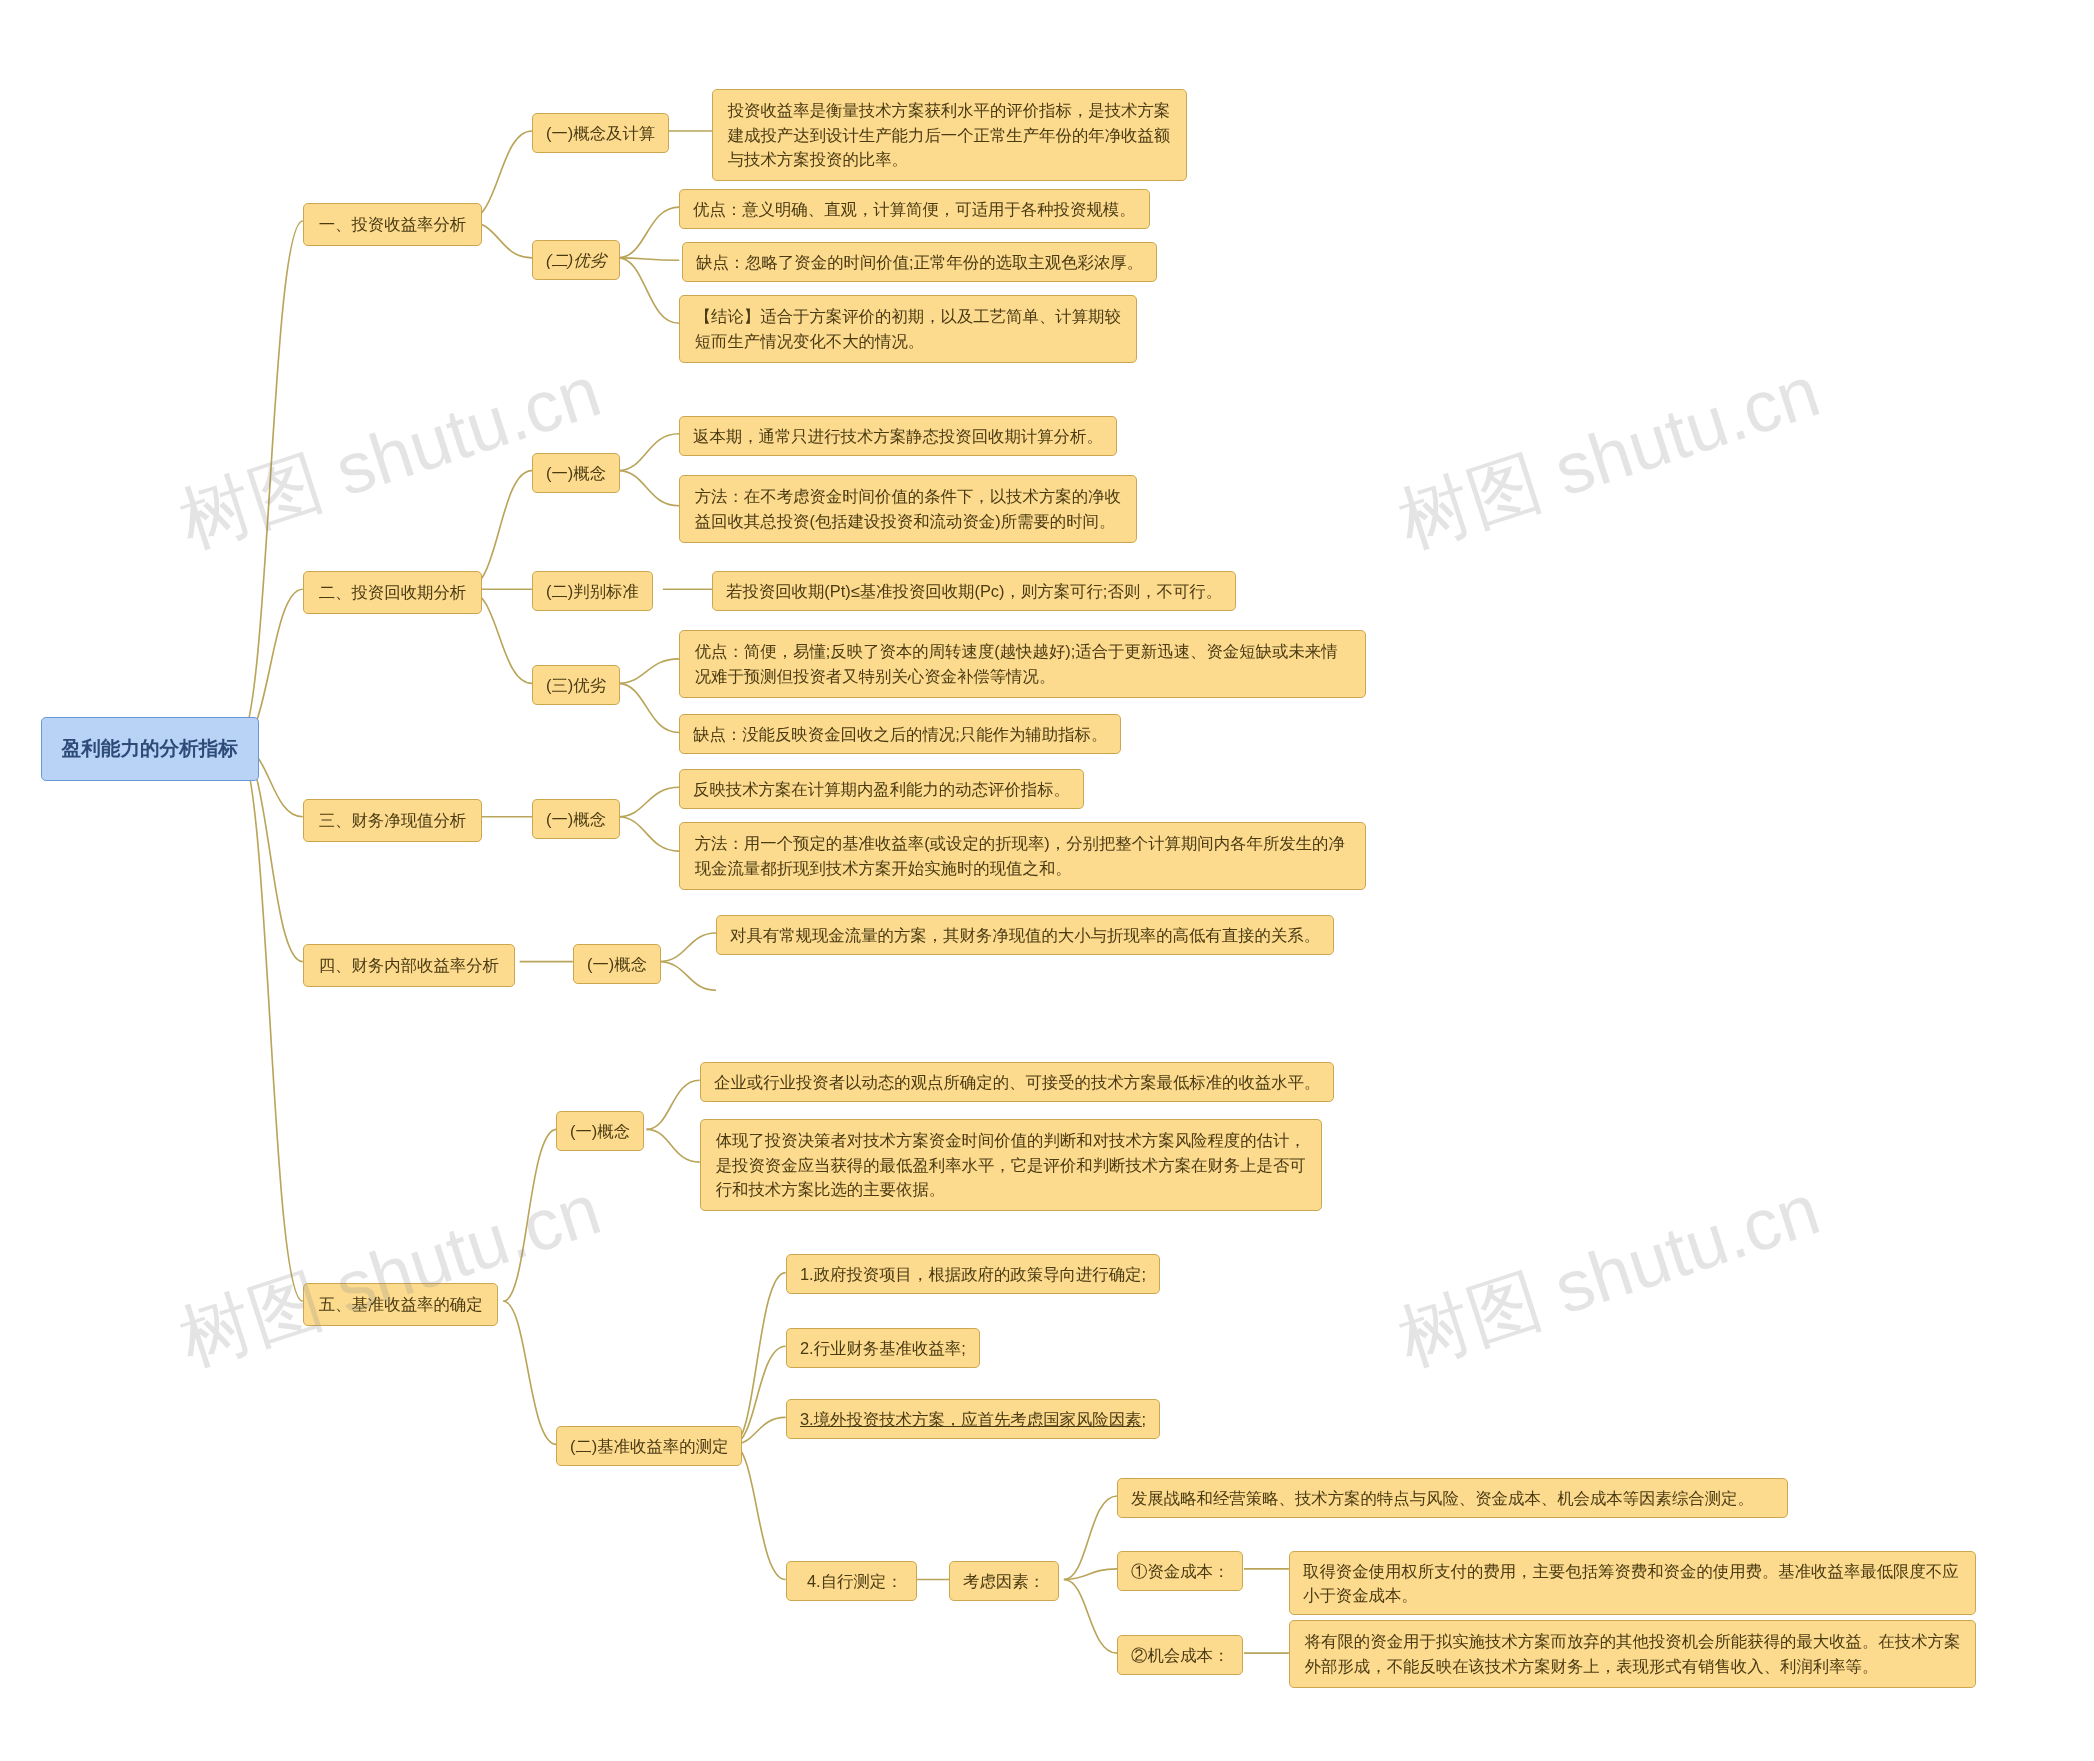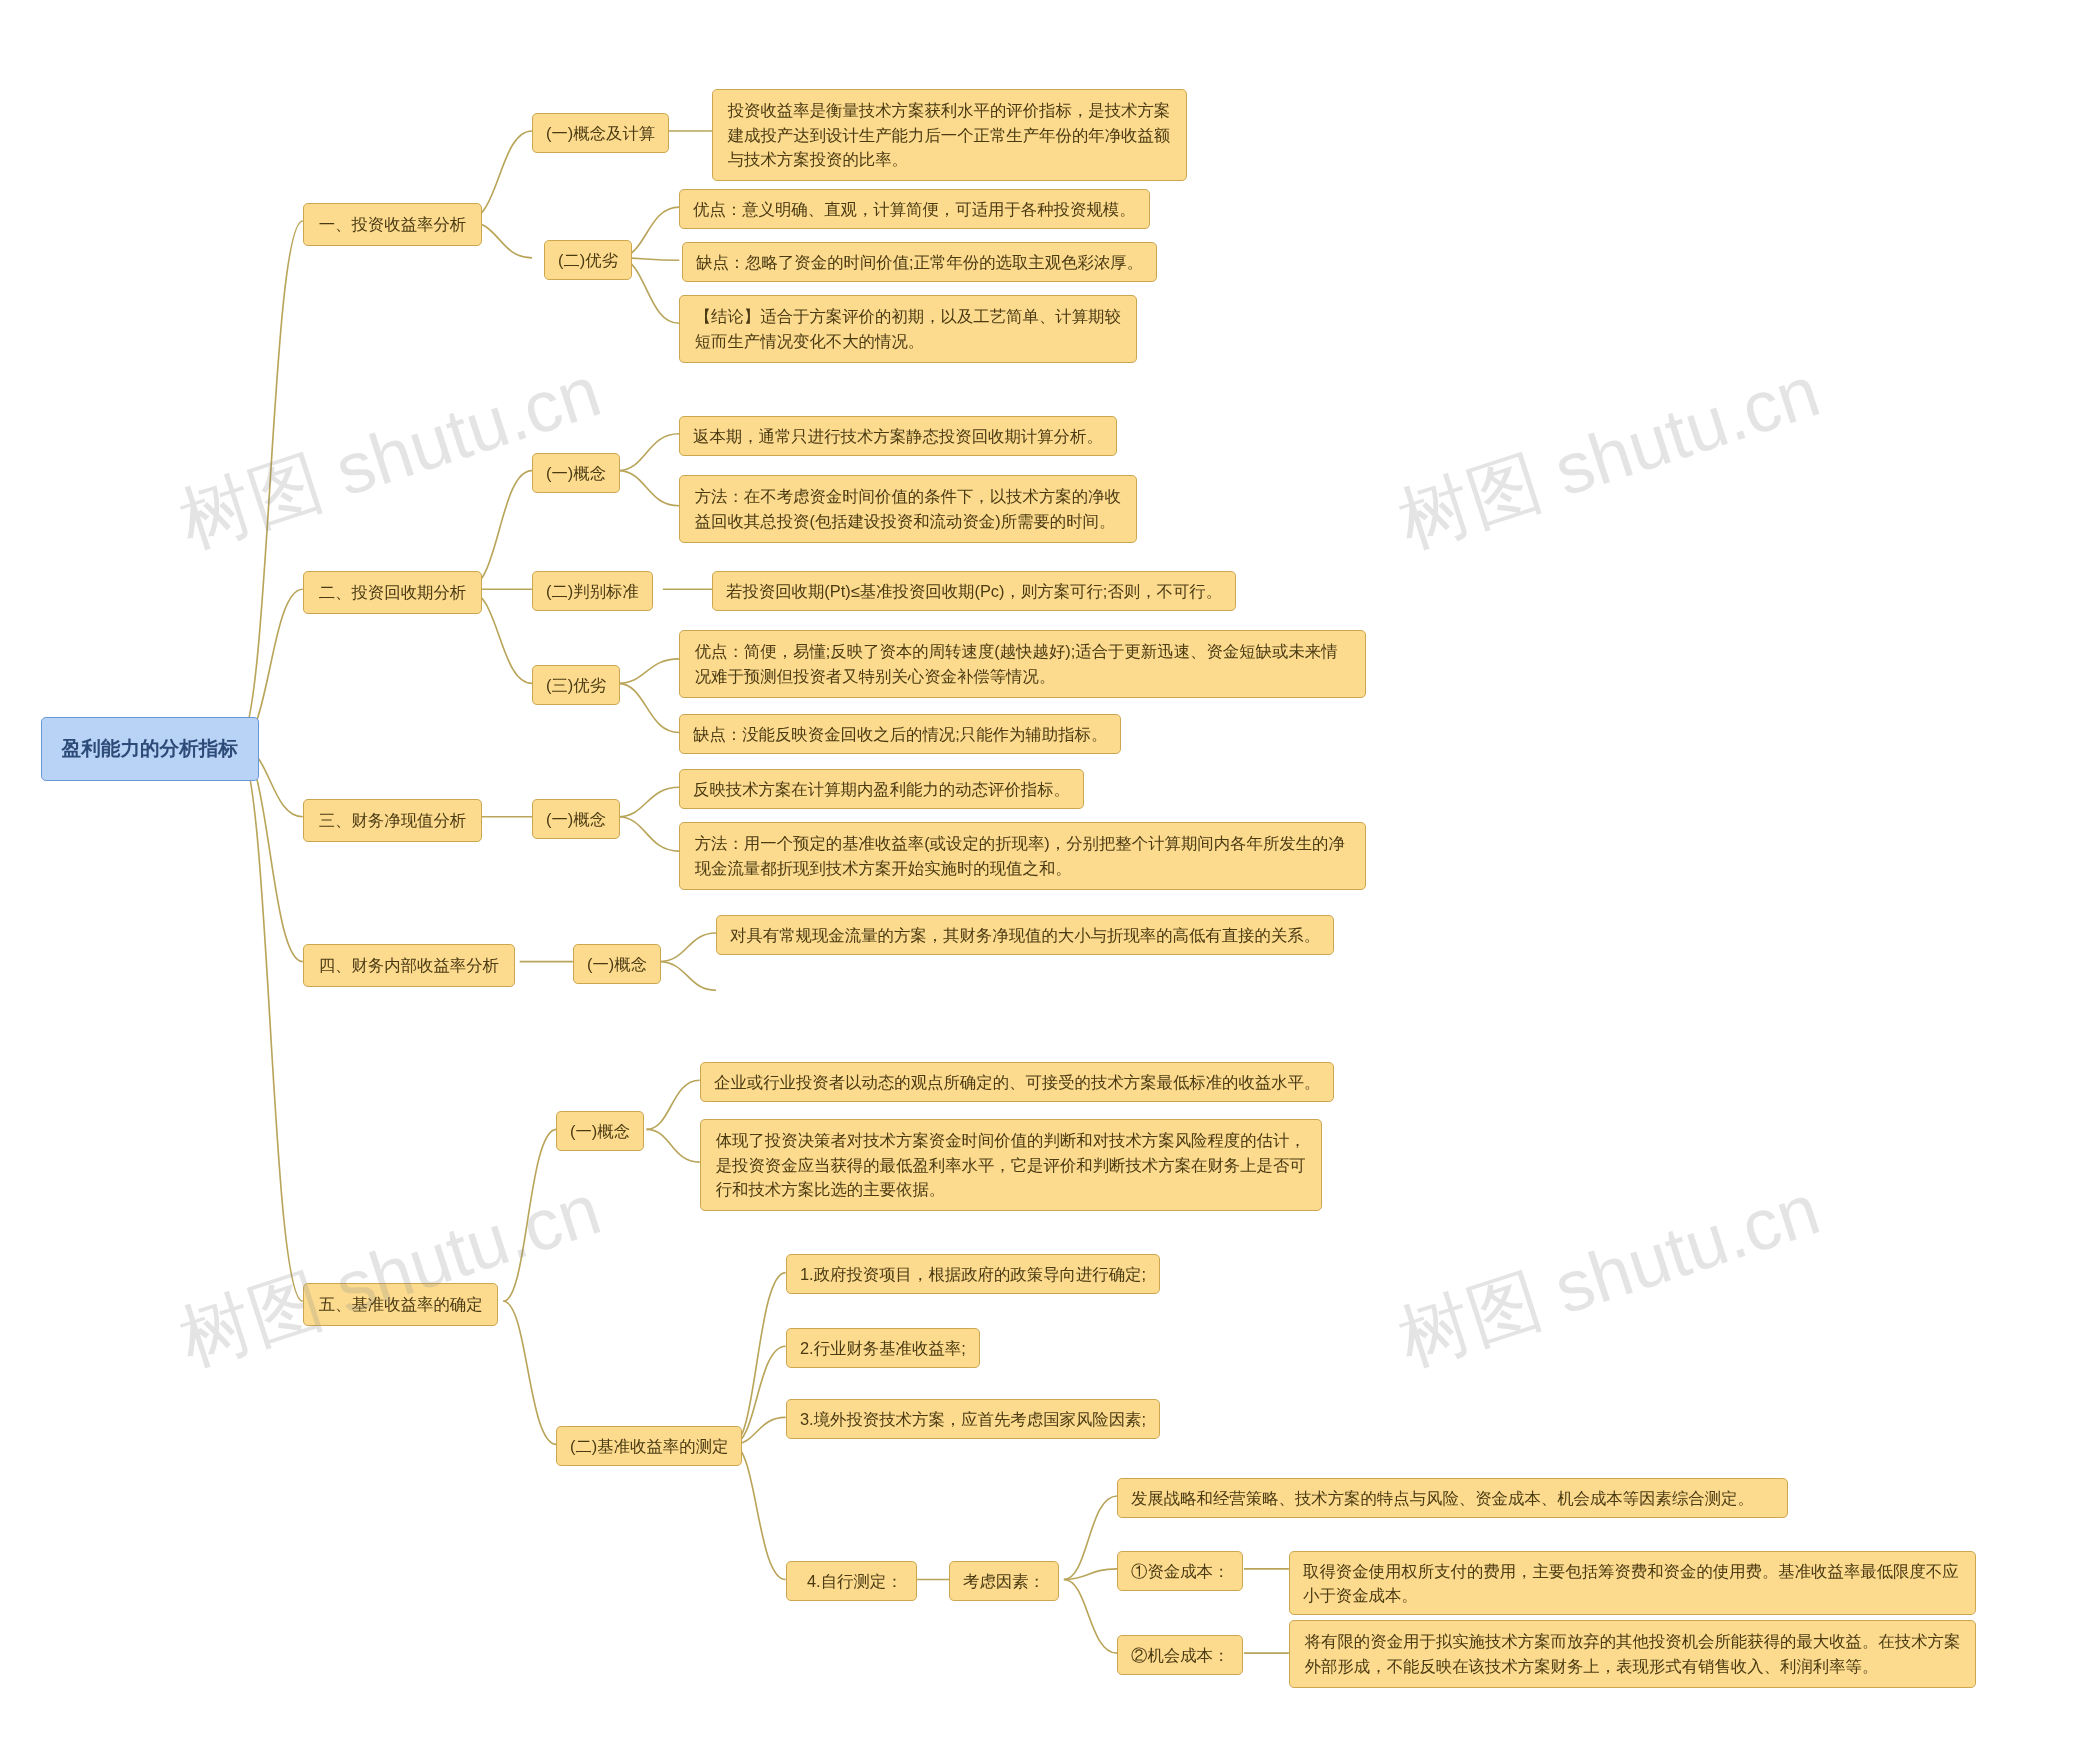--- a/index.html
+++ b/index.html
@@ -136,21 +136,21 @@
 
   <div class="node yellow" style="left:303px; top:203px;">
     <span>一、投资收益率分析</span>
   </div>
   <div class="node yellow small" style="left:532px; top:113px;">
     <span>(一)概念及计算</span>
   </div>
   <div class="node yellow" style="left:712px; top:89px; width:475px;">
     <span>投资收益率是衡量技术方案获利水平的评价指标，是技术方案建成投产达到设计生产能力后一个正常生产年份的年净收益额与技术方案投资的比率。</span>
   </div>
-  <div class="node yellow small" style="left:544px; top:240px;">
+  <div class="node yellow small" style="left:532px; top:240px;font-style:italic;">
     <span>(二)优劣</span>
   </div>
   <div class="node yellow small" style="left:679px; top:189px;">
     <span>优点：意义明确、直观，计算简便，可适用于各种投资规模。</span>
   </div>
   <div class="node yellow small" style="left:682px; top:242px;">
     <span>缺点：忽略了资金的时间价值;正常年份的选取主观色彩浓厚。</span>
   </div>
   <div class="node yellow" style="left:679px; top:295px; width:458px;">
     <span>【结论】适合于方案评价的初期，以及工艺简单、计算期较短而生产情况变化不大的情况。</span>
@@ -222,21 +222,21 @@
 
   <div class="node yellow small" style="left:556px; top:1426px;">
     <span>(二)基准收益率的测定</span>
   </div>
   <div class="node yellow small" style="left:786px; top:1254px;">
     <span>1.政府投资项目，根据政府的政策导向进行确定;</span>
   </div>
   <div class="node yellow small" style="left:786px; top:1328px;">
     <span>2.行业财务基准收益率;</span>
   </div>
-  <div class="node yellow small" style="left:786px; top:1399px;">
+  <div class="node yellow small" style="left:786px; top:1399px;text-decoration:underline;">
     <span>3.境外投资技术方案，应首先考虑国家风险因素;</span>
   </div>
   <div class="node yellow small" style="left:786px; top:1561px;padding-left:20px;">
     <span>4.自行测定：</span>
   </div>
 
   <div class="node yellow small" style="left:949px; top:1561px;">
     <span>考虑因素：</span>
   </div>
 

